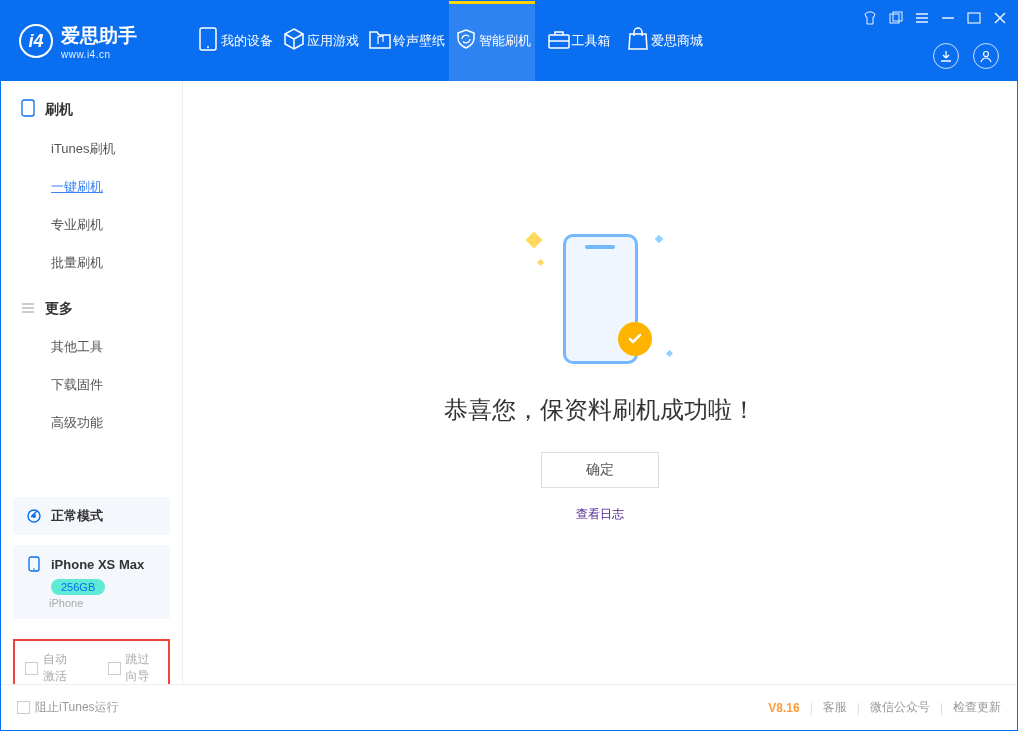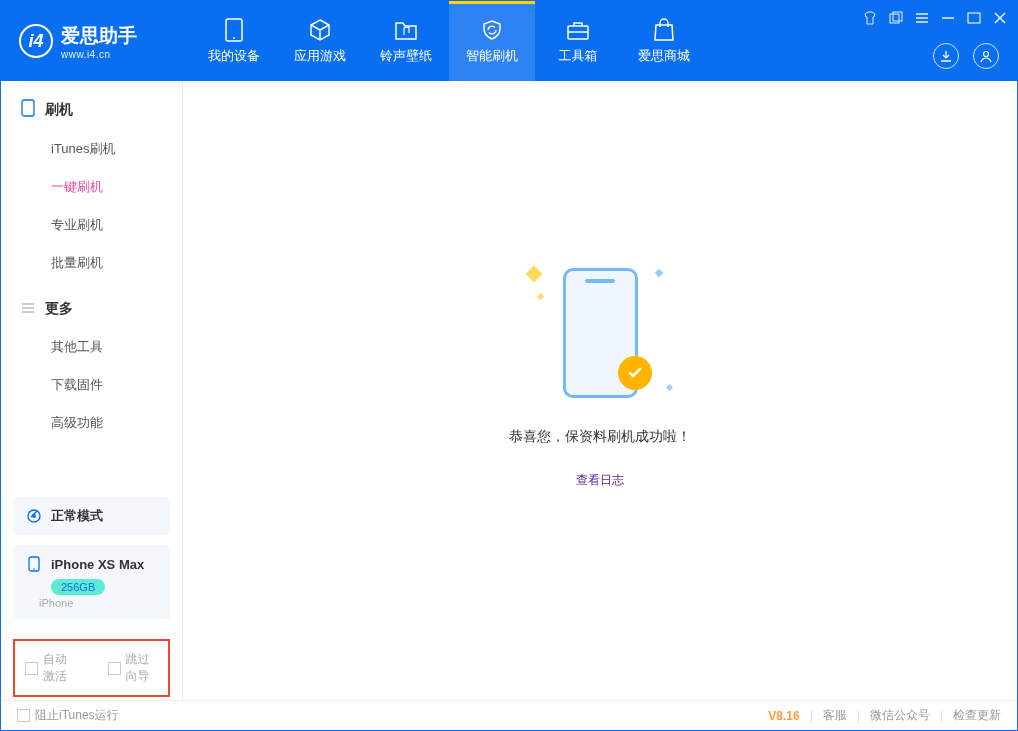--- a/index.html
+++ b/index.html
@@ -7,69 +7,69 @@
 
 
 .header { background: #0a6ef1; height: 80px; display: flex; align-items: center; color: #fff; position: relative; }
 .logo-area { display: flex; align-items: center; padding: 0 18px; width: 190px; }
 .logo-icon { width: 34px; height: 34px; border: 2px solid #fff; border-radius: 50%; display: flex; align-items: center; justify-content: center; font-weight: bold; font-style: italic; font-size: 18px; flex-shrink: 0; }
 .logo-text { margin-left: 8px; }
 .logo-title { font-size: 19px; font-weight: bold; }
 .logo-url { font-size: 10px; opacity: .9; letter-spacing: .5px; }
 
 .nav { display: flex; height: 100%; }
-.nav-item { width: 86px; height: 100%; display: flex; flex-direction: column; align-items: center; justify-content: center; font-size: 13px; cursor: pointer; position: relative; }
+.nav-item { width: 86px; height: 100%; display: flex; flex-direction: row; align-items: center; justify-content: center; font-size: 13px; cursor: pointer; position: relative; }
 .nav-item .nav-icon { width: 26px; height: 26px; margin-bottom: 4px; display: flex; align-items: center; justify-content: center; }
 .nav-item.active::before { content: ""; position: absolute; inset: 0; background: rgba(255,255,255,.15); }
 .nav-item.active::after { content: ""; position: absolute; top: 0; left: 0; right: 0; height: 3px; background: #ffd400; }
 
 .window-controls { position: absolute; right: 10px; top: 10px; display: flex; gap: 12px; align-items: center; }
 .window-controls span, .window-controls svg { opacity: .9; cursor: pointer; }
 
 .header-right { position: absolute; right: 18px; bottom: 12px; display: flex; gap: 14px; align-items: center; }
 .circle-btn { width: 26px; height: 26px; border: 1.5px solid rgba(255,255,255,.8); border-radius: 50%; display: flex; align-items: center; justify-content: center; cursor: pointer; }
 
 
 .body { display: flex; height: calc(100% - 75px - 30px); }
 .sidebar { width: 182px; background: #fff; border-right: 1px solid #eee; display: flex; flex-direction: column; }
 .side-section-hdr { display: flex; align-items: center; padding: 18px 20px 10px; font-size: 14px; color: #333; font-weight: bold; }
 .side-section-hdr .hdr-icon { margin-right: 10px; color: #0a6ef1; }
 .side-items { }
 .side-item { padding: 10px 20px 10px 50px; font-size: 13px; color: #555; cursor: pointer; }
-.side-item.active { color: #ec4899; }
+.side-item.active { color: #3b82f6; text-decoration: underline; }
 
 .device-panels { margin-top: auto; padding: 10px 12px; }
 .device-panel { background: #f4f7fc; border-radius: 3px; padding: 10px 12px; margin-bottom: 10px; }
 .device-panel .dp-row { display: flex; align-items: center; font-size: 13px; color: #333; font-weight: bold; }
 .device-panel .dp-icon { width: 18px; height: 18px; margin-right: 8px; color: #0a6ef1; display: inline-flex; align-items: center; justify-content: center; }
 .storage-badge { display: inline-block; background: #5eead4; color: #0a6ef1; font-size: 11px; padding: 2px 10px; border-radius: 10px; margin: 6px 0 2px 26px; }
-.sub-label { font-size: 11px; color: #aaa; margin-left: 14px; }
+.sub-label { font-size: 11px; color: #aaa; margin-left: 24px; }
 
 .options-box { border: 2px solid #e43; margin: 0 12px 8px; padding: 10px; display: flex; gap: 32px; }
 .chk { display: flex; align-items: center; font-size: 12px; color: #aaa; cursor: pointer; }
 .chk-box { width: 13px; height: 13px; border: 1px solid #ccc; margin-right: 5px; flex-shrink: 0; }
 
 
 .main { flex: 1; display: flex; flex-direction: column; align-items: center; justify-content: center; position: relative; background: #fff; padding-bottom: 40px; }
 .phone-illus { position: relative; width: 160px; height: 150px; margin-bottom: 20px; display: flex; align-items: center; justify-content: center; }
 .phone-body { width: 75px; height: 130px; border: 3px solid #74b8ff; border-radius: 10px; background: #f0f6ff; position: relative; }
 .phone-body::before { content: ""; position: absolute; top: 8px; left: 50%; transform: translateX(-50%); width: 30px; height: 4px; background: #74b8ff; border-radius: 2px; }
 .check-badge { position: absolute; right: 28px; bottom: 18px; width: 34px; height: 34px; background: #ffb400; border-radius: 50%; display: flex; align-items: center; justify-content: center; }
 .star { position: absolute; width: 8px; height: 8px; background: #ffd95b; transform: rotate(45deg); }
 .star.s1 { top: 10px; left: 8px; width: 12px; height: 12px; }
 .star.s2 { top: 36px; left: 18px; width: 5px; height: 5px; }
 .star.s3 { top: 12px; right: 18px; width: 6px; height: 6px; background: #8fd0ff; }
 .star.s4 { bottom: 18px; right: 8px; width: 5px; height: 5px; background: #8fd0ff; }
 
-.success-msg { font-size: 14px; color: #333; margin-bottom: 26px; }
+.success-msg { font-size: 24px; color: #333; margin-bottom: 26px; }
 .ok-btn { padding: 8px 44px; border: 1px solid #ddd; background: #fff; font-size: 14px; color: #555; cursor: pointer; margin-bottom: 18px; }
 .log-link { font-size: 12px; color: #4c1d95; cursor: pointer; }
 
 
-.footer { position: absolute; bottom: 0; left: 0; right: 0; height: 30px; border-top: 1px solid #eee; display: flex; align-items: center; padding: 0 16px; font-size: 12px; color: #999; background: #fff; }
+.footer { position: absolute; bottom: 0; left: 0; right: 0; height: 46px; border-top: 1px solid #eee; display: flex; align-items: center; padding: 0 16px; font-size: 12px; color: #999; background: #fff; }
 .footer .chk { color: #999; }
 .footer-right { margin-left: auto; display: flex; align-items: center; gap: 10px; }
 .footer-right .sep { color: #ddd; }
 .footer-link { cursor: pointer; }
 .ver { color: #ff9c3a; font-weight: bold; }
 </style>
 </head>
 <body>
 
 <div class="header">
@@ -249,20 +249,21 @@
       <span class="star s3"></span>
       <span class="star s4"></span>
       <div class="phone-body"></div>
       <div class="check-badge">
         <svg width="18" height="18" viewBox="0 0 18 18" fill="none">
             <path d="M4 9l3 3 7-7" stroke="#fff" stroke-width="2.5" stroke-linecap="round" stroke-linejoin="round"></path>
           </svg>
       </div>
     </div>
     <div class="success-msg">恭喜您，保资料刷机成功啦！</div>
+    <button class="ok-btn">确定</button>
     <a class="log-link">查看日志</a>
   </div>
 </div>
 
 <div class="footer">
   <label class="chk">
     <span class="chk-box"></span>
     <span>阻止iTunes运行</span>
   </label>
   <div class="footer-right">

